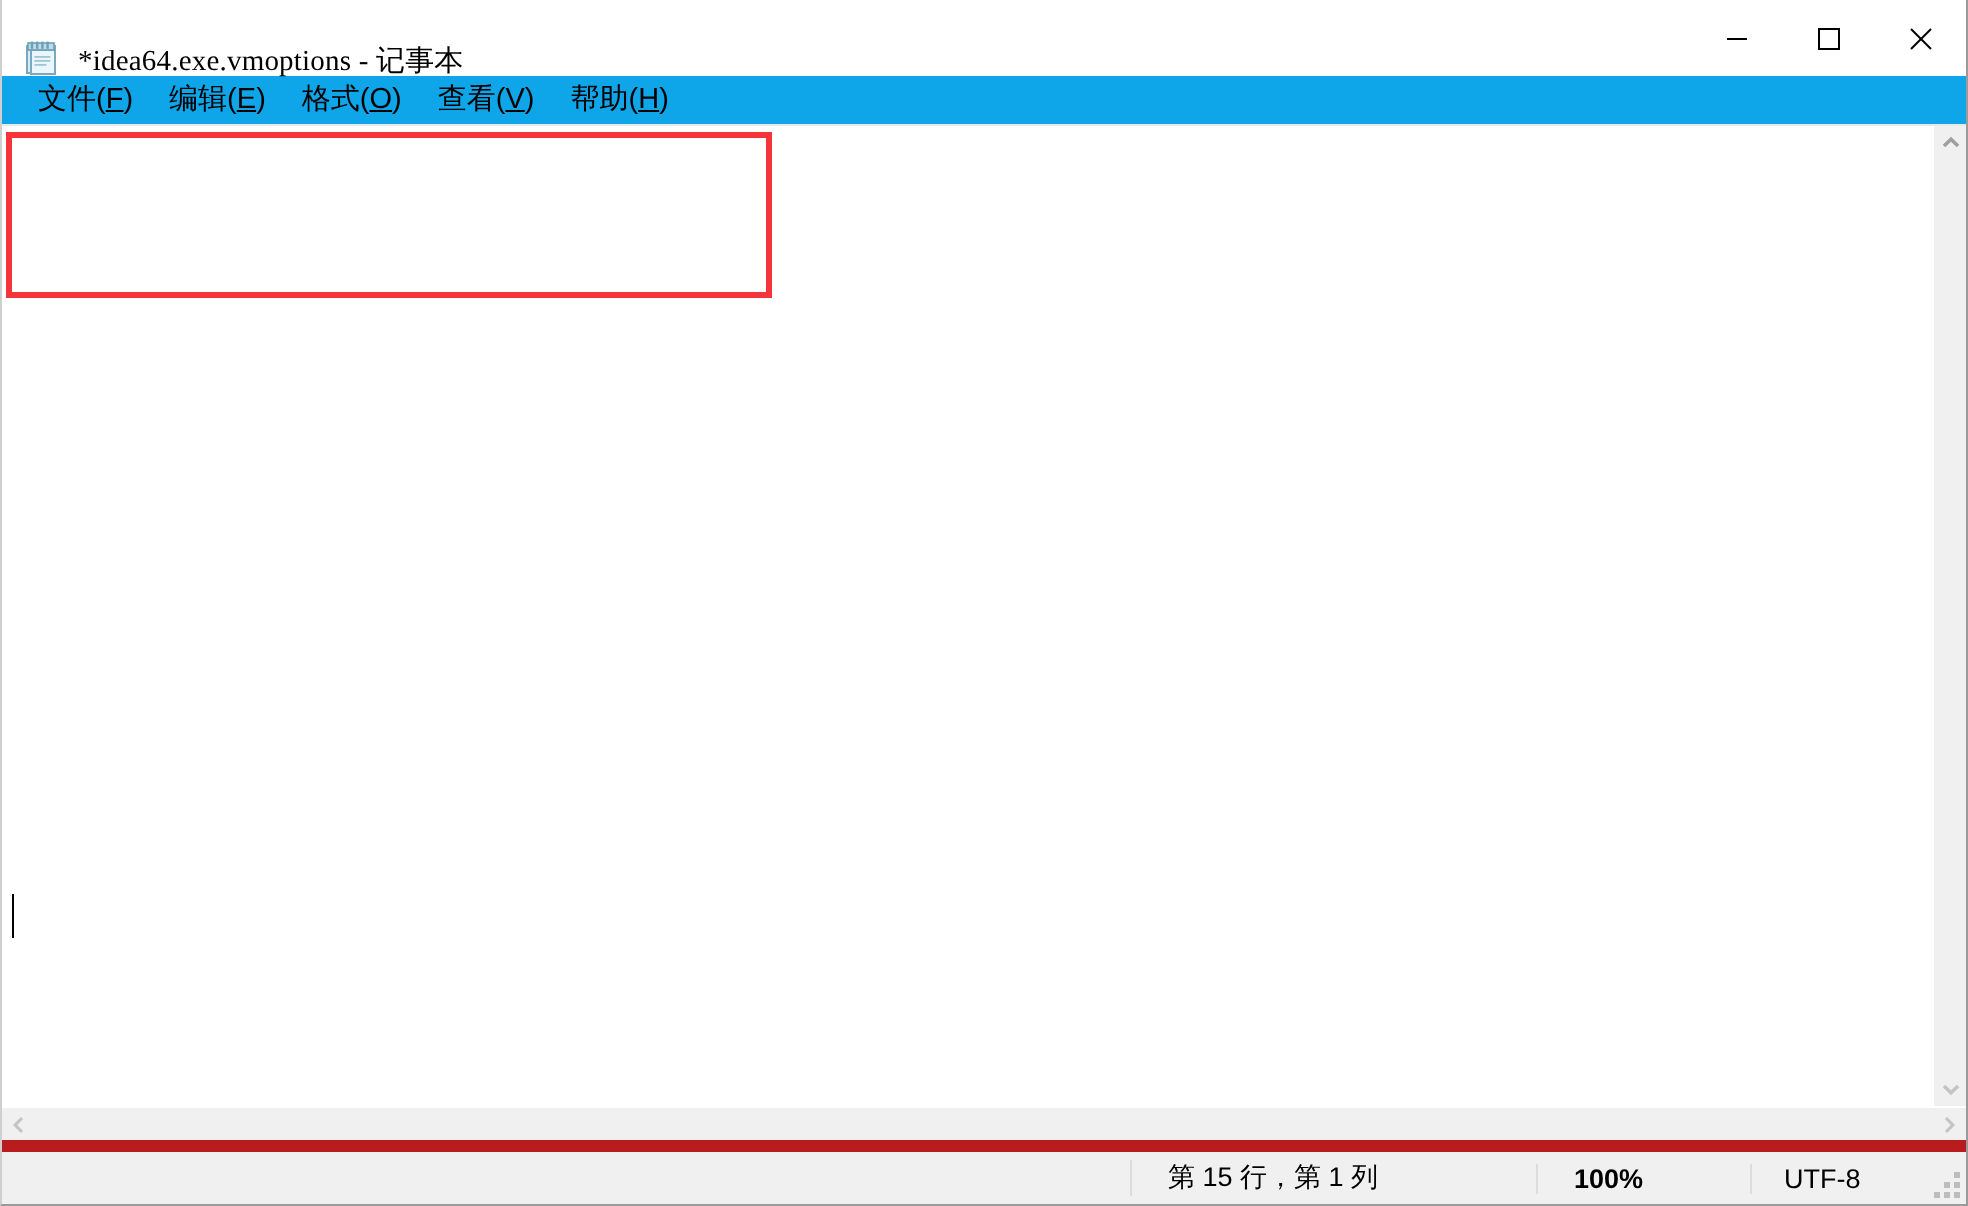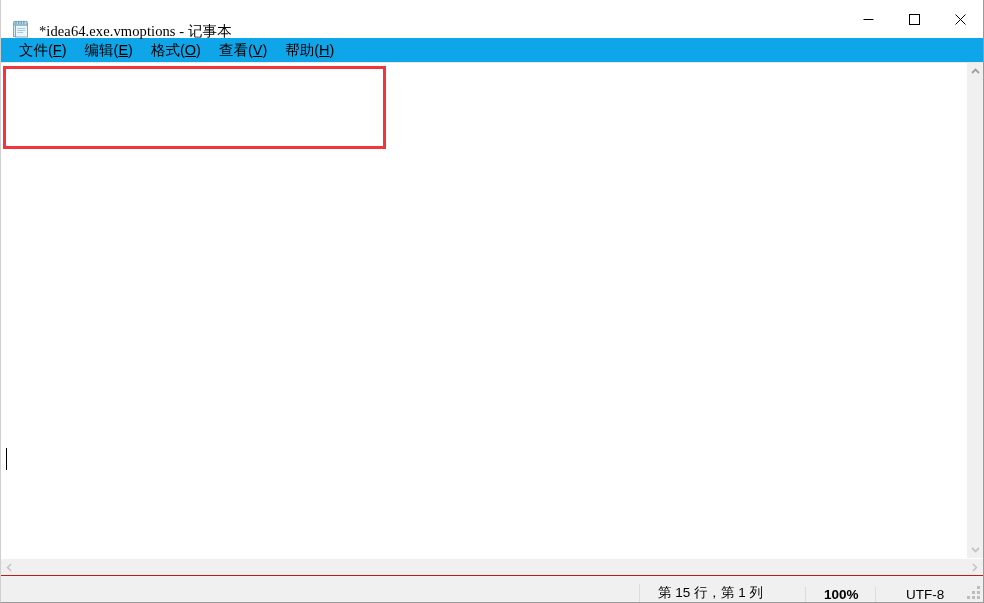--- a/index.html
+++ b/index.html
@@ -175,40 +175,41 @@
     justify-content: center;
     cursor: default;
     flex: 0 0 auto;
   }
 
   
   .statusbar {
     height: 26px;
     min-height: 26px;
     background: #f0f0f0;
-    border-top: 1px solid #b91c1c;
-    display: flex;
-    align-items: flex-end;
+    border-top: 6px solid #b91c1c;
+    display: flex;
+    align-items: center;
     font-size: 13.5px;
     color: #000000;
     position: relative;
+    gap: 37px;
   }
   .status-spacer { flex: 1 1 auto; }
   .status-cell {
     display: flex;
     align-items: center;
     border-left: 1px solid #dcdcdc;
     padding: 0 0 0 18px;
     white-space: nowrap;
     box-sizing: border-box;
   }
   .cell-pos   { width: 166px; }
   .cell-zoom  { width:  70px; font-weight: bold; }
   .cell-eol   { width: 152px; }
-  .cell-enc   { width: 108px; padding-left: 30px; }
+  .cell-enc   { width: 108px; padding-left: 16px; }
 
   .resize-grip {
     position: absolute;
     right: 3px;
     bottom: 3px;
     width: 13px;
     height: 13px;
   }
   .resize-grip i {
     position: absolute;

